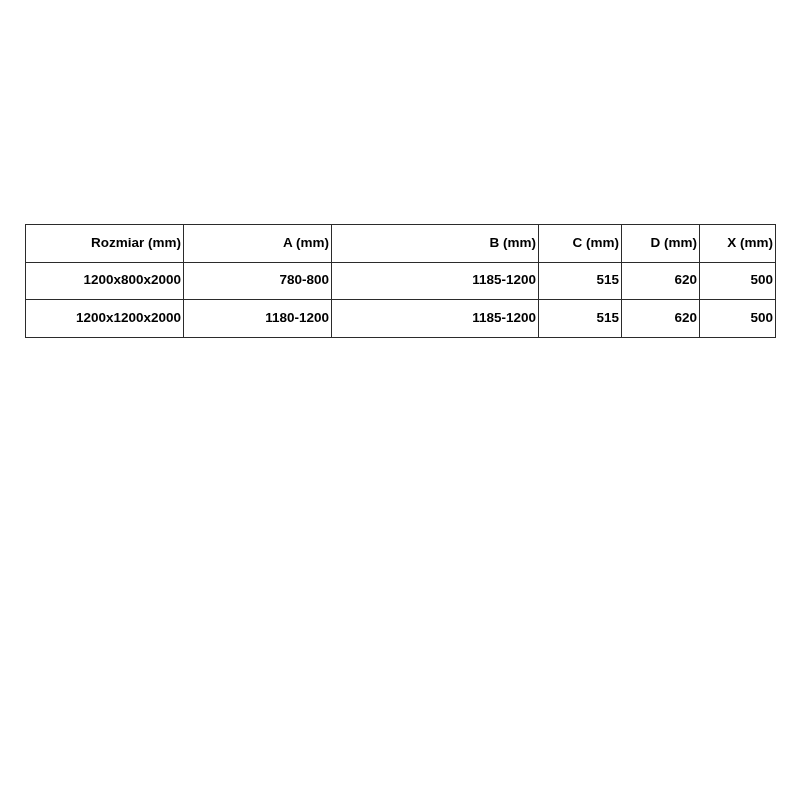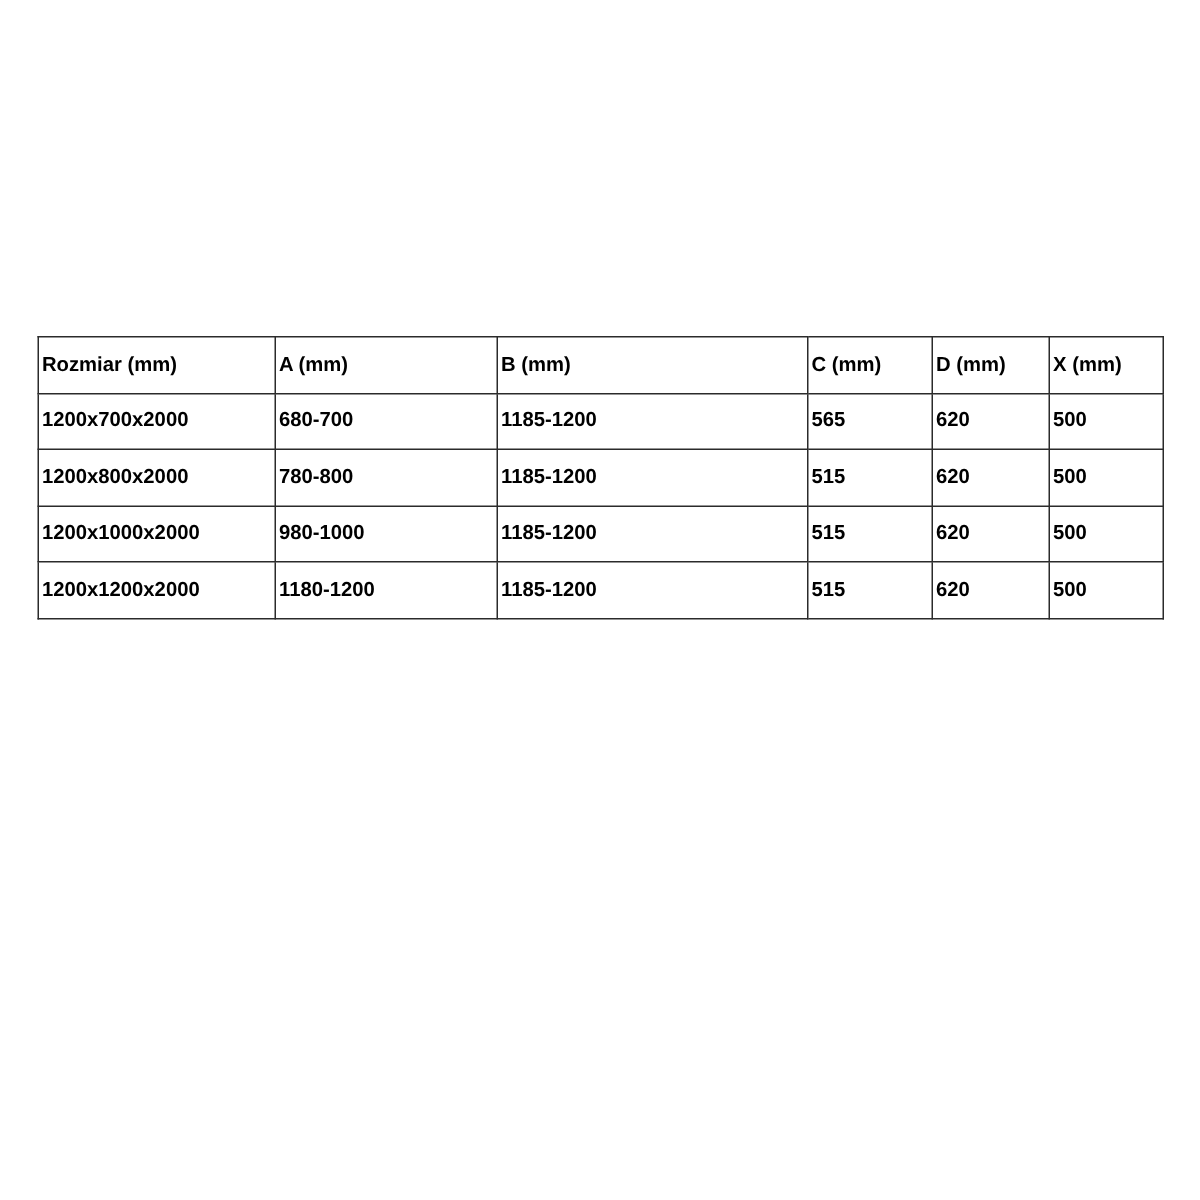--- a/index.html
+++ b/index.html
@@ -25,21 +25,21 @@
     border-collapse: collapse;
     width: 750px;
     table-layout: fixed;
   }
   table.spec-table tr {
     height: 37.5px;
   }
   table.spec-table th,
   table.spec-table td {
     border: 1px solid #2b2b2b;
-    text-align: left;
+    text-align: right;
     vertical-align: middle;
     font-size: 13.5px;
     font-weight: bold;
     padding: 0 2px;
     line-height: 1.1;
     white-space: nowrap;
   }
   
   col.c0 { width: 158px; }
   col.c1 { width: 148px; }
@@ -74,38 +74,22 @@
         <th>Rozmiar (mm)</th>
         <th>A (mm)</th>
         <th>B (mm)</th>
         <th>C (mm)</th>
         <th>D (mm)</th>
         <th>X (mm)</th>
       </tr>
     </thead>
     <tbody>
       <tr>
-        <td class="size-cell">1200x700x2000</td>
-        <td>680-700</td>
-        <td>1185-1200</td>
-        <td>565</td>
-        <td>620</td>
-        <td>500</td>
-      </tr>
-      <tr>
         <td class="size-cell">1200x800x2000</td>
         <td>780-800</td>
-        <td>1185-1200</td>
-        <td>515</td>
-        <td>620</td>
-        <td>500</td>
-      </tr>
-      <tr>
-        <td class="size-cell">1200x1000x2000</td>
-        <td>980-1000</td>
         <td>1185-1200</td>
         <td>515</td>
         <td>620</td>
         <td>500</td>
       </tr>
       <tr>
         <td class="size-cell">1200x1200x2000</td>
         <td>1180-1200</td>
         <td>1185-1200</td>
         <td>515</td>

